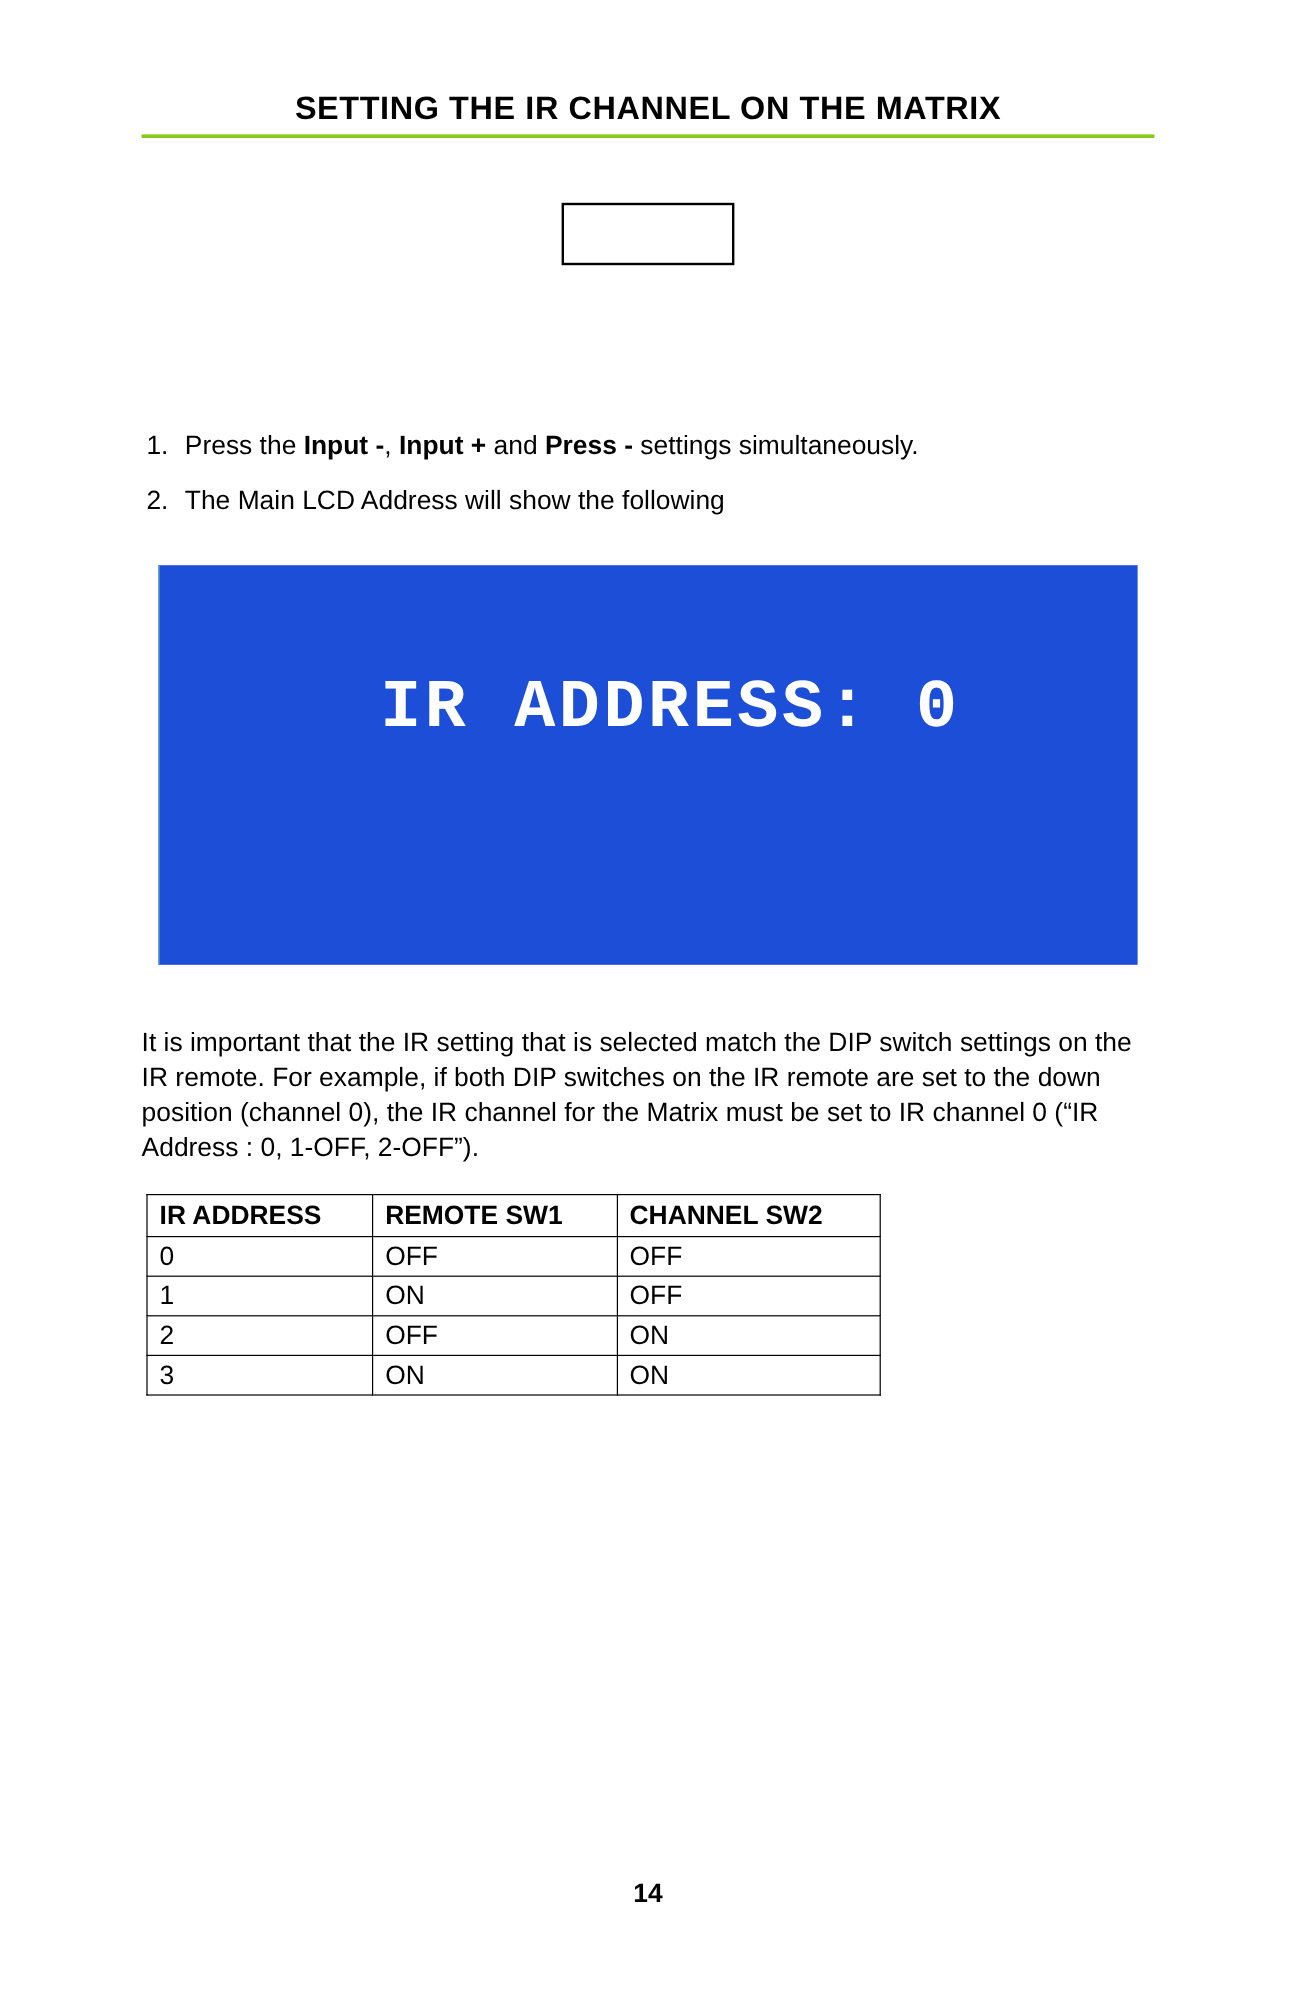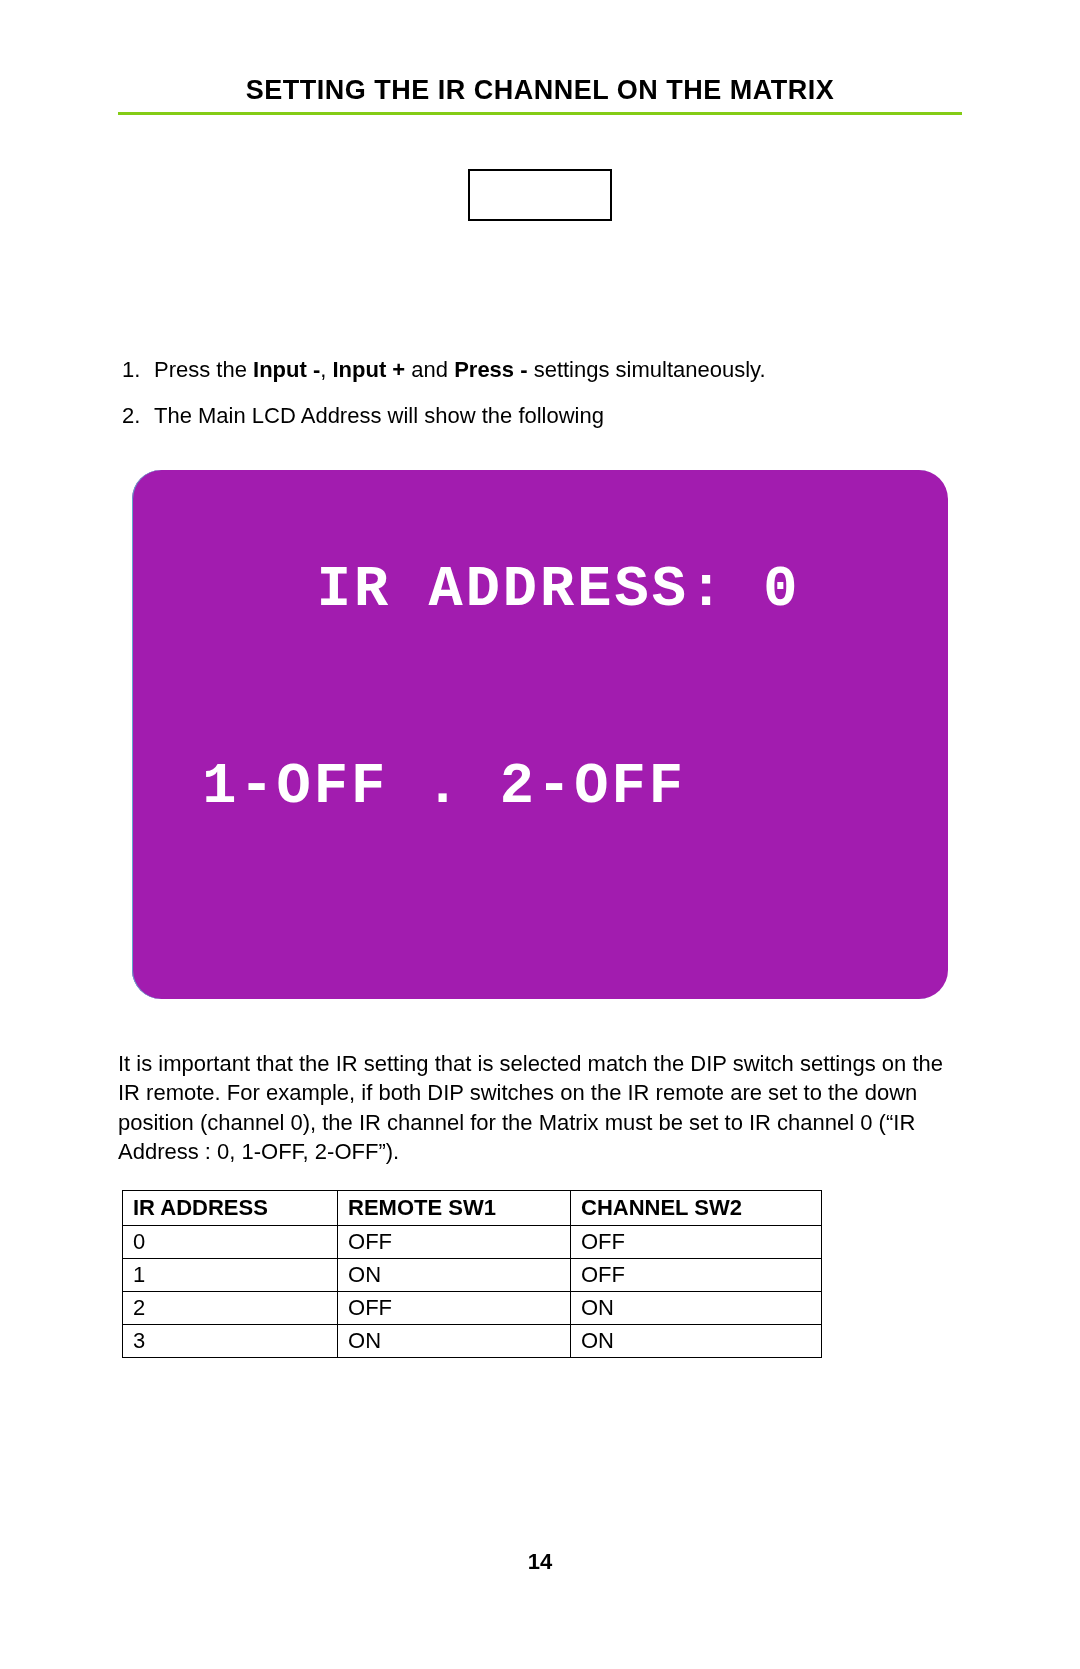--- a/index.html
+++ b/index.html
@@ -49,65 +49,64 @@
   }
   .step-num {
     width: 32px;
     flex: 0 0 32px;
     margin-left: 4px;
   }
   .step-text {
     flex: 1;
   }
   .lcd {
-    background: #a21caf;
+    background: #1d4ed8;
     color: #fff;
     font-family: "Courier New", monospace;
     font-weight: 600;
     font-size: 57px;
     line-height: 1.15;
     letter-spacing: 3px;
     padding: 22px 36px 48px 36px;
     margin: 0 14px 50px 14px;
     white-space: pre;
     box-shadow: 1px 0 0 #5fa7cb inset;
-    border-radius: 29px;
   }
   .lcd-line2 {
     display: block;
     padding-left: 0.6em;
   }
   .para {
     font-size: 22px;
     line-height: 1.33;
     margin-bottom: 24px;
   }
   table.ir-table {
-    width: 700px;
+    width: 612px;
     margin-left: 4px;
     border-collapse: collapse;
     font-size: 22px;
     margin-bottom: 20px;
   }
   table.ir-table th,
   table.ir-table td {
     border: 1.5px solid #000;
     text-align: left;
     padding: 3px 10px 3px 10px;
     font-weight: normal;
   }
   table.ir-table th {
     font-weight: bold;
     padding: 4px 10px;
   }
   .page-number {
     position: absolute;
     left: 0;
     right: 0;
-    bottom: 94px;
+    bottom: 78px;
     text-align: center;
     font-size: 22px;
     font-weight: bold;
   }
 </style>
 </head>
 <body>
 
 <div class="page">
 
@@ -123,21 +122,20 @@
         <div class="step-text"><span>Press the </span><b>Input -</b><span>, </span><b>Input +</b><span> and </span><b>Press -</b><span> settings simultaneously.</span></div>
       </div>
       <div class="step">
         <div class="step-num">2.</div>
         <div class="step-text"><span>The Main LCD Address will show the following</span></div>
       </div>
     </div>
 
   <div class="lcd">
     <span>IR ADDRESS: 0</span><br>
-    <span class="lcd-line2">1-OFF . 2-OFF</span>
   </div>
 
 
   <div class="para">It is important that the IR setting that is selected match the DIP switch settings on the IR remote.  For example, if both DIP switches on the IR remote are set to the down position (channel 0), the IR channel for the Matrix must be set to IR channel 0 (“IR Address : 0, 1-OFF, 2-OFF”).</div>
 
   <table class="ir-table">
     <thead>
         <tr id="thead-row">
           <th>IR ADDRESS</th>
           <th>REMOTE SW1</th>

